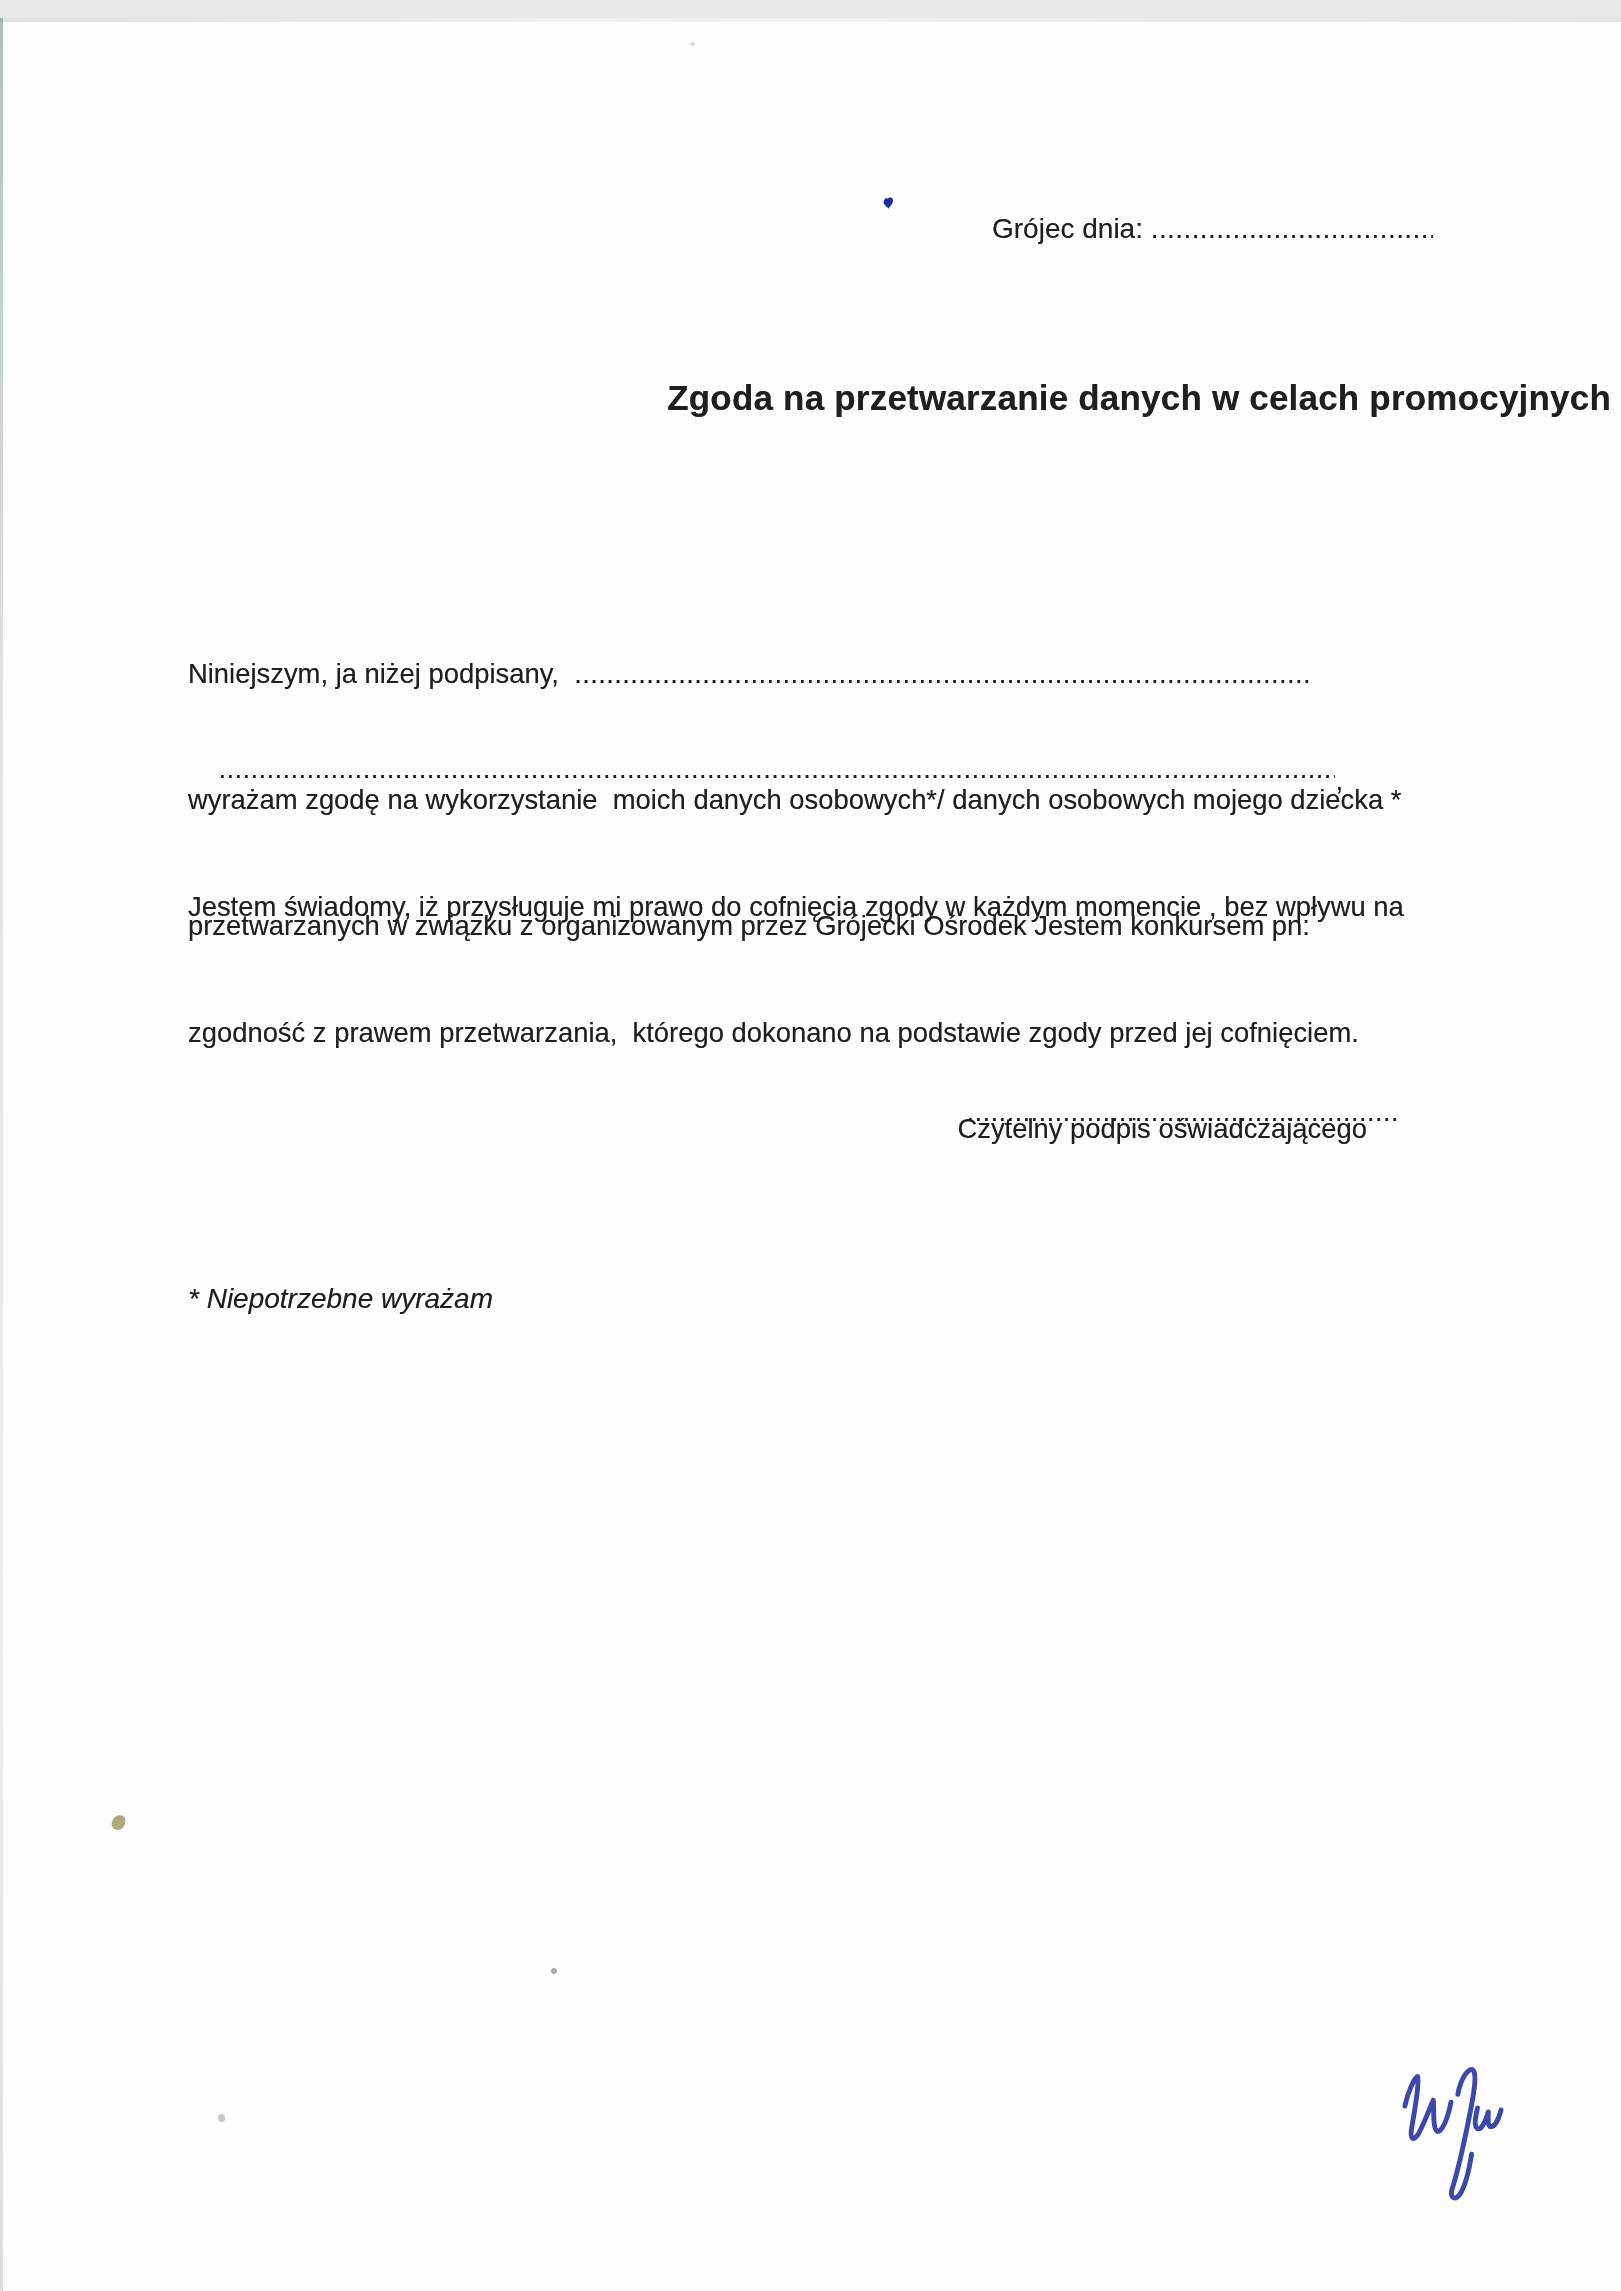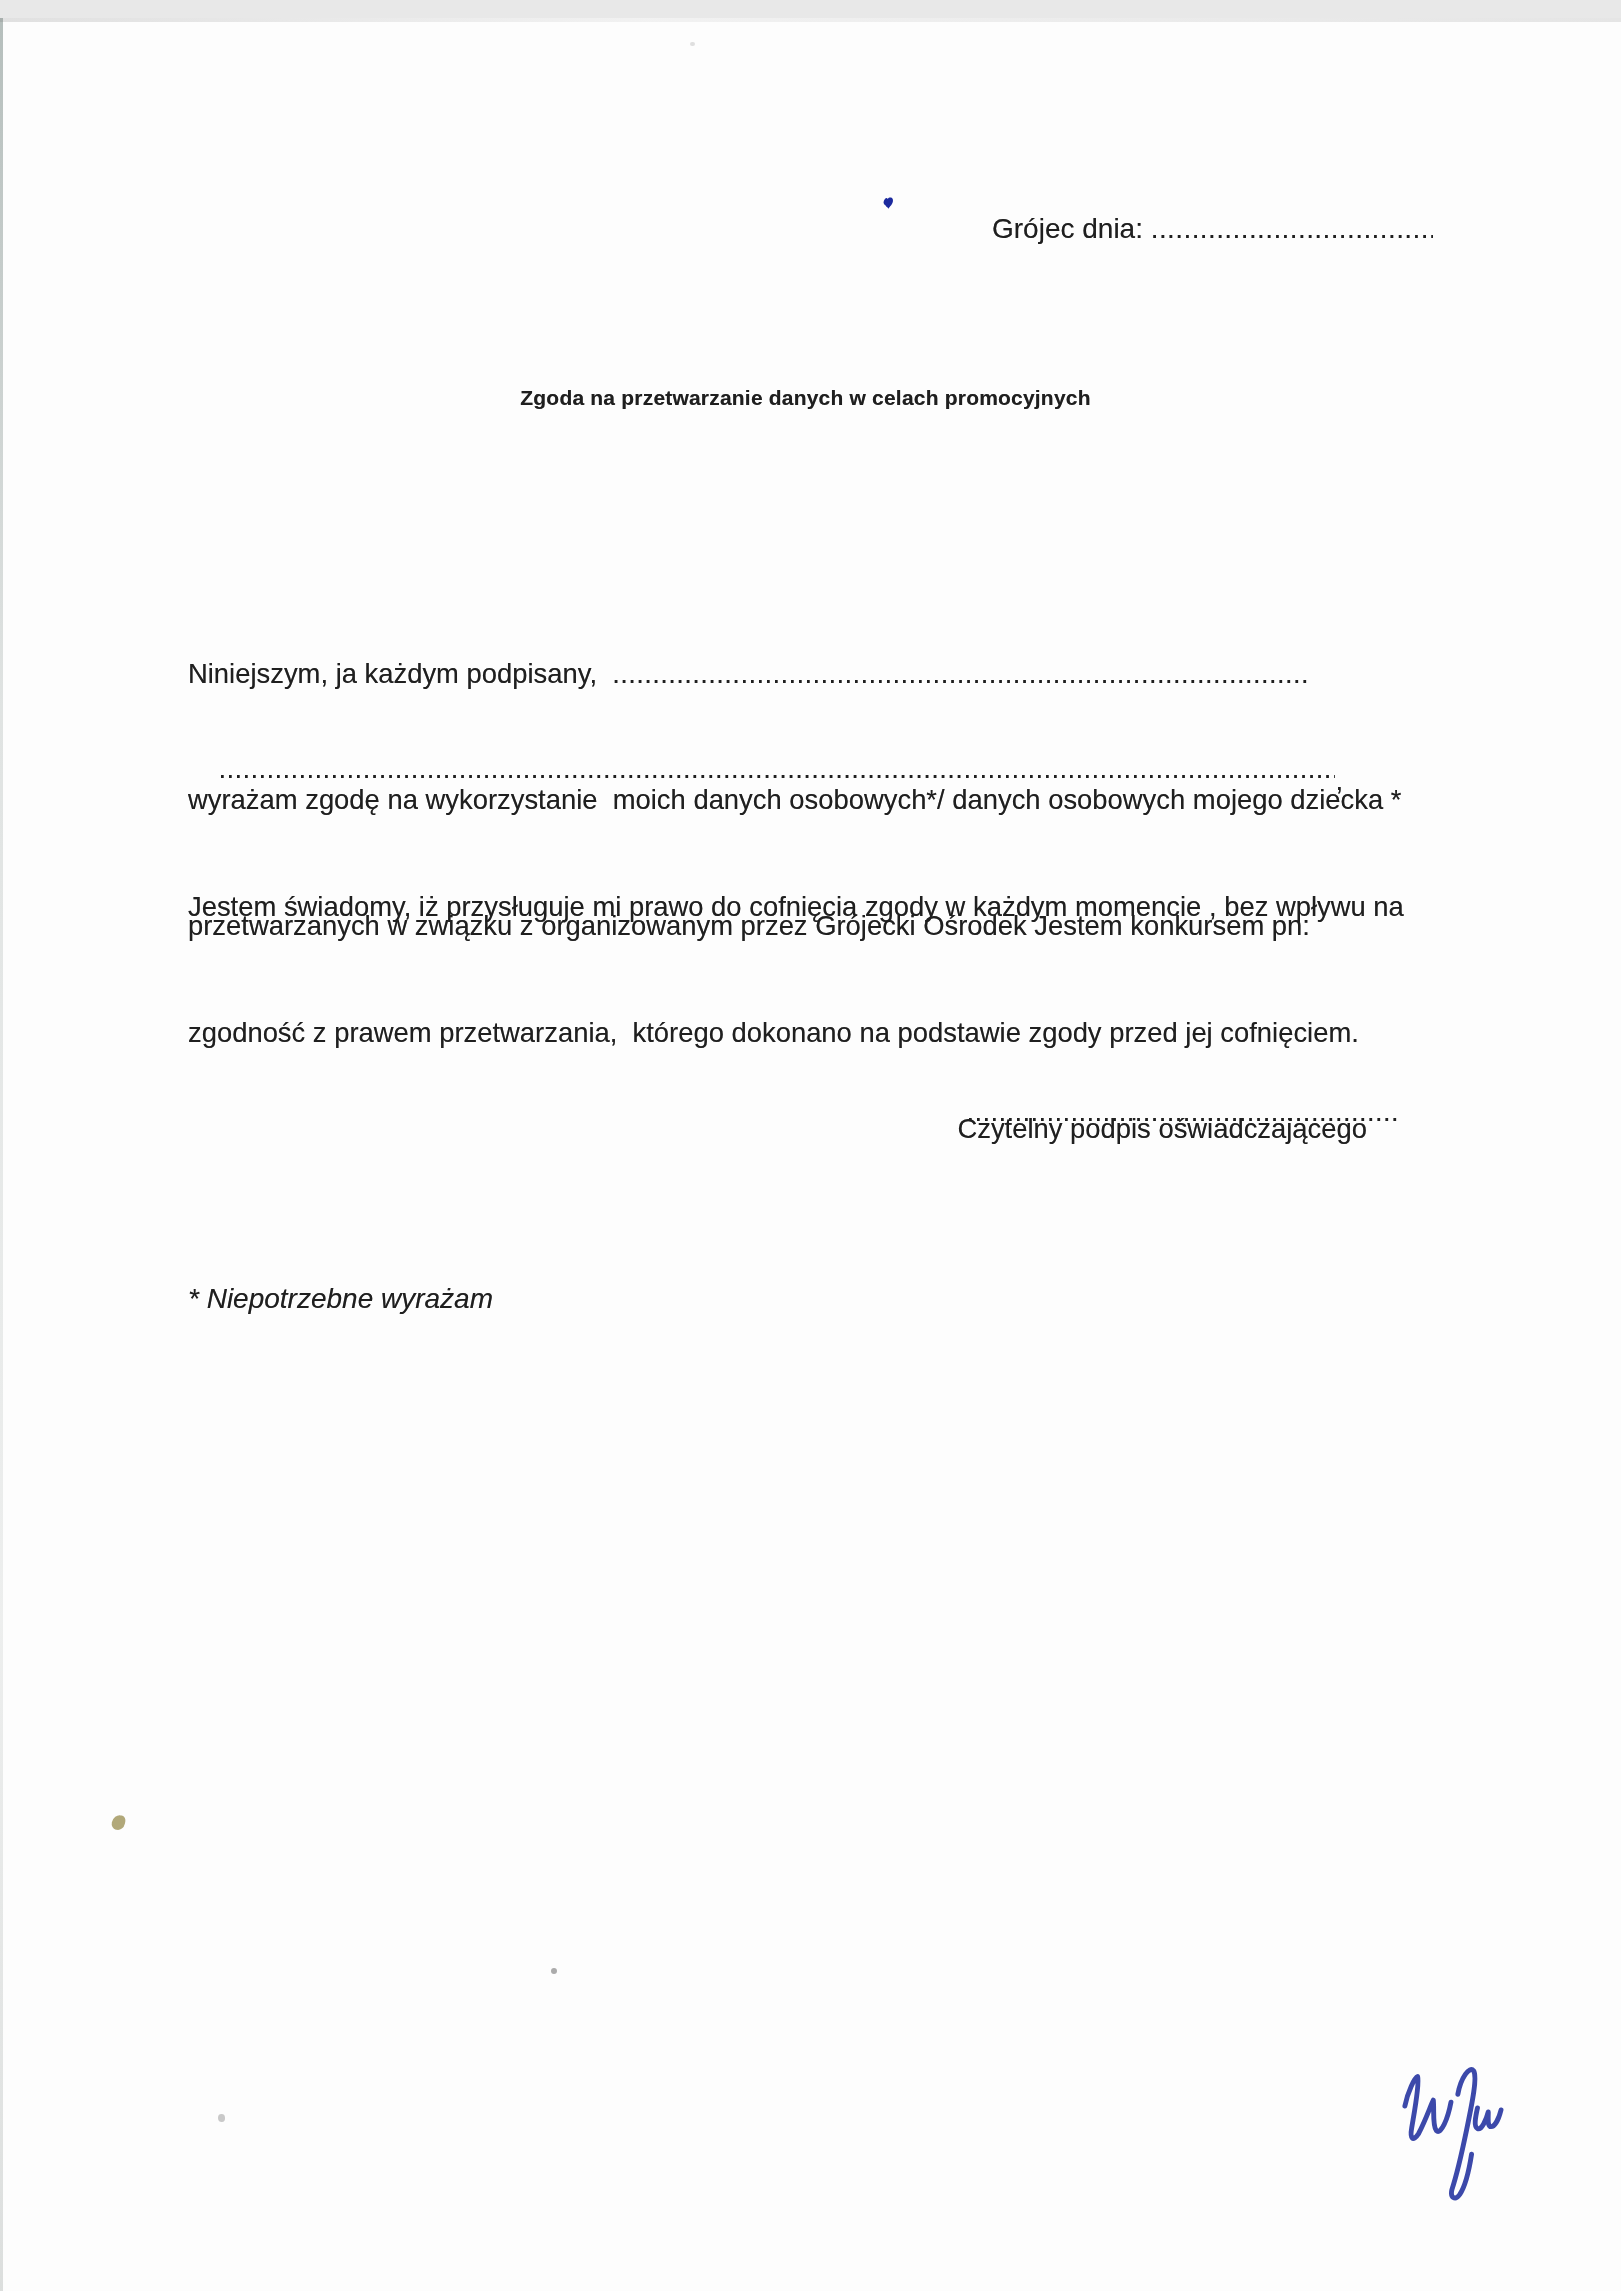--- a/index.html
+++ b/index.html
@@ -32,22 +32,22 @@
     overflow:hidden;
     white-space:nowrap;
     letter-spacing:0.4px;
     display:inline-block;
     vertical-align:baseline;
   }
   .flexline{display:flex;align-items:baseline;}
   .flexline .dots{flex:1;}
   .date-line{left:992px;top:192px;width:441px;font-size:28px;line-height:37px;}
   .title{
-    left:0;top:359px;width:1611px;text-align:center;
-    font-weight:bold;font-size:21px;letter-spacing:0.2px;
+    left:0;top:359px;width:1611px;text-align:right;
+    font-weight:bold;font-size:35px;letter-spacing:0.2px;
   }
   .para1{left:188px;top:551px;width:1123px;}
   .contest-line{left:188px;top:688px;width:1142px;}
   .contest-line .dots{width:1117px;}
   .purpose{left:188px;top:743px;}
   .para2{left:188px;top:784px;width:1157px;}
   .sig-dots-line{left:936px;top:1031px;width:431px;}
   .sig-dots-line .dots{width:431px;}
   .sig-caption{left:936px;top:1090px;width:431px;text-align:right;font-size:27.4px;}
   .footnote{left:188px;top:1260px;font-style:italic;font-size:28px;}
@@ -79,21 +79,21 @@
   </span>
 
   <div class="t date-line flexline">
     <span>Grójec dnia: </span><span class="dots">........................................................................</span>
   </div>
 
   <div class="t title">Zgoda na przetwarzanie danych w celach promocyjnych</div>
 
   <div class="t para1">
     <div class="flexline">
-      <span>Niniejszym, ja każdym podpisany,  </span><span class="dots">........................................................................................................................................</span>
+      <span>Niniejszym, ja niżej podpisany,  </span><span class="dots">........................................................................................................................................</span>
     </div>
     <div>wyrażam zgodę na wykorzystanie  moich danych osobowych*/ danych osobowych mojego dziecka *</div>
     <div>przetwarzanych w związku z organizowanym przez Grójecki Ośrodek Jestem konkursem pn:</div>
   </div>
 
   <div class="t contest-line">
     <span class="dots">....................................................................................................................................................................................</span><span>,</span>
   </div>
 
 

